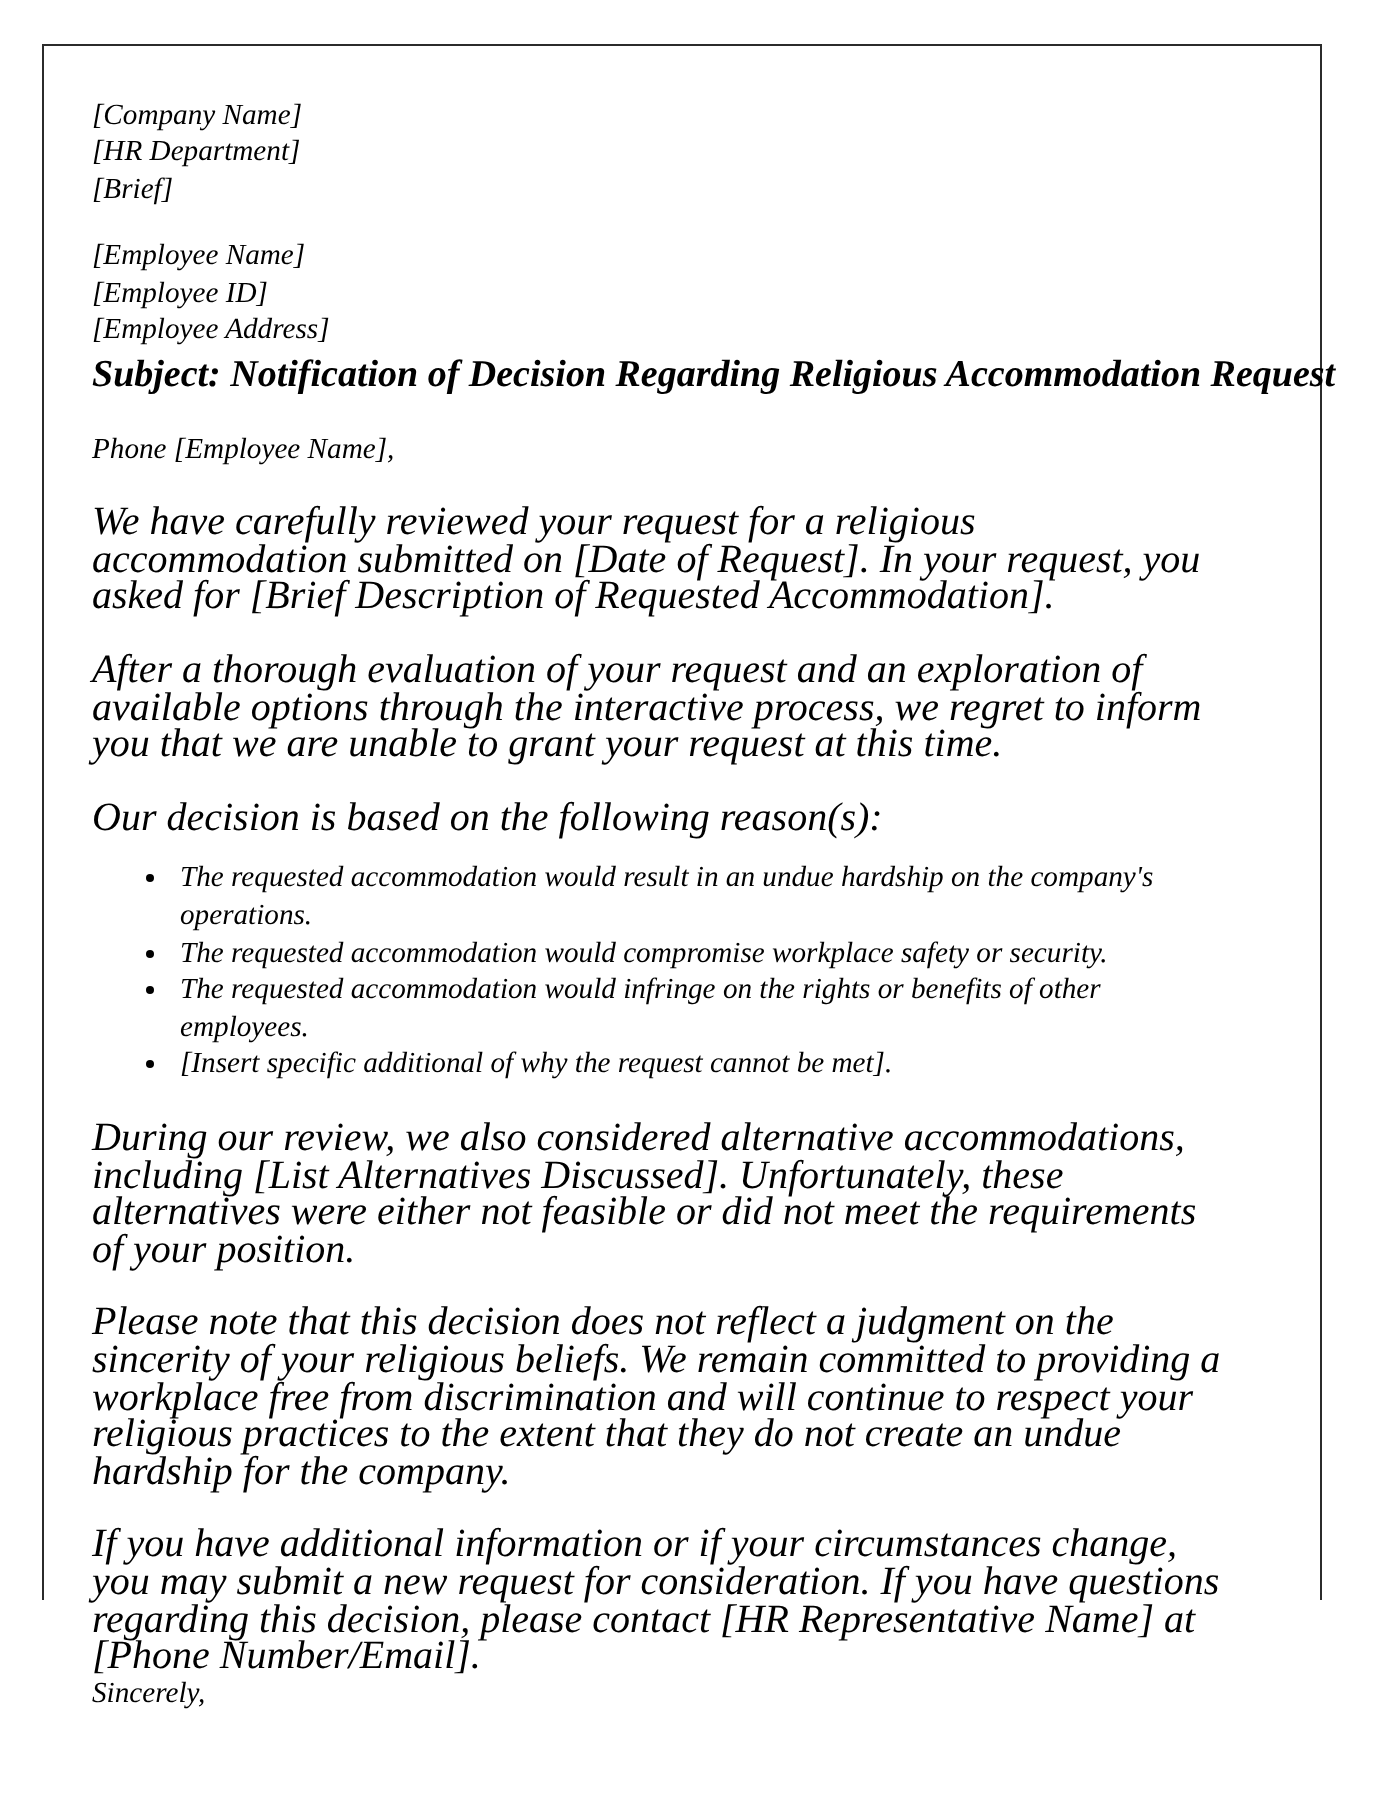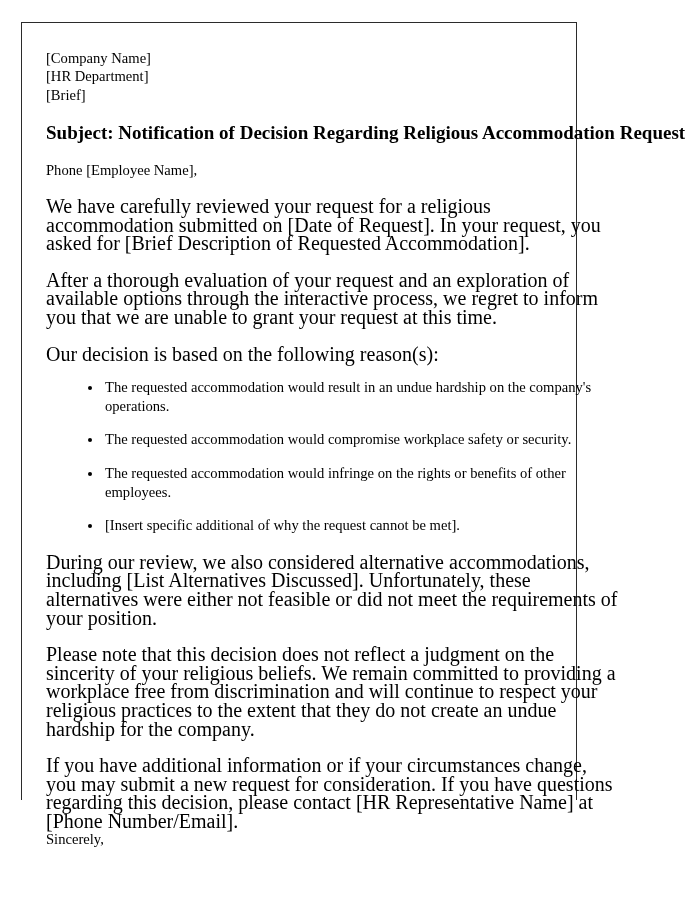--- a/index.html
+++ b/index.html
@@ -13,28 +13,29 @@
     overflow: hidden;
     font-family: "Liberation Serif", "DejaVu Serif", serif;
     color: #000000;
   }
 
   
   #page {
     position: absolute;
     left: 21px;
     top: 22px;
-    width: 556px;
+    width: 640px;
     height: 778px;
     box-sizing: border-box;
     border-left: 1.5px solid #2b2b2b;
     border-right: 1.5px solid #2b2b2b;
     border-top: 1.5px solid #2b2b2b;
     border-bottom: none;
     background: #ffffff;
+    font-style: italic;
   }
 
   #letter {
     position: absolute;
     left: 24px;
     top: 26px;
     width: 572px;
   }
 
   .block {
@@ -72,21 +73,21 @@
   }
 
   ul.reasons {
     margin: 12px 0 0 0;
     padding: 0 0 0 42px;
     list-style-type: disc;
   }
   ul.reasons li {
     font-size: 14.6px;
     line-height: 18.6px;
-    margin: 15px;
+    margin: 0;
     padding-left: 2px;
   }
 
   .closing {
     font-size: 14.6px;
     line-height: 18.4px;
   }
 </style>
 </head>
 <body>
@@ -95,20 +96,25 @@
   <div id="letter">
 
     <div class="block">
       <span class="addr-line">[Company Name]</span>
       <span class="addr-line">[HR Department]</span>
       <span class="addr-line">[Brief]</span>
     </div>
 
     <div class="gap-addr"></div>
 
+    <div class="block">
+      <span class="addr-line">[Employee Name]</span>
+      <span class="addr-line">[Employee ID]</span>
+      <span class="addr-line">[Employee Address]</span>
+    </div>
 
     <div class="subject">Subject: Notification of Decision Regarding Religious Accommodation Request</div>
 
     <div class="salutation">Phone [Employee Name],</div>
 
     <p class="para">We have carefully reviewed your request for a religious accommodation submitted on [Date of Request]. In your request, you asked for [Brief Description of Requested Accommodation].</p>
 
     <p class="para">After a thorough evaluation of your request and an exploration of available options through the interactive process, we regret to inform you that we are unable to grant your request at this time.</p>
 
     <p class="para">Our decision is based on the following reason(s):</p>

